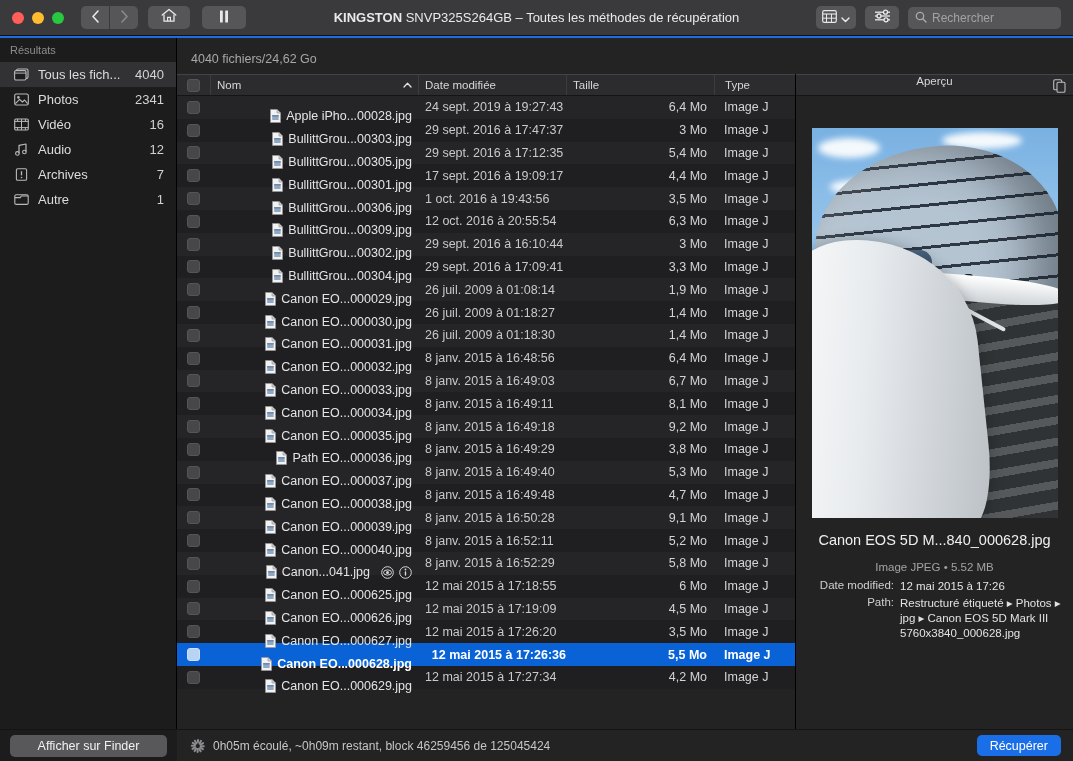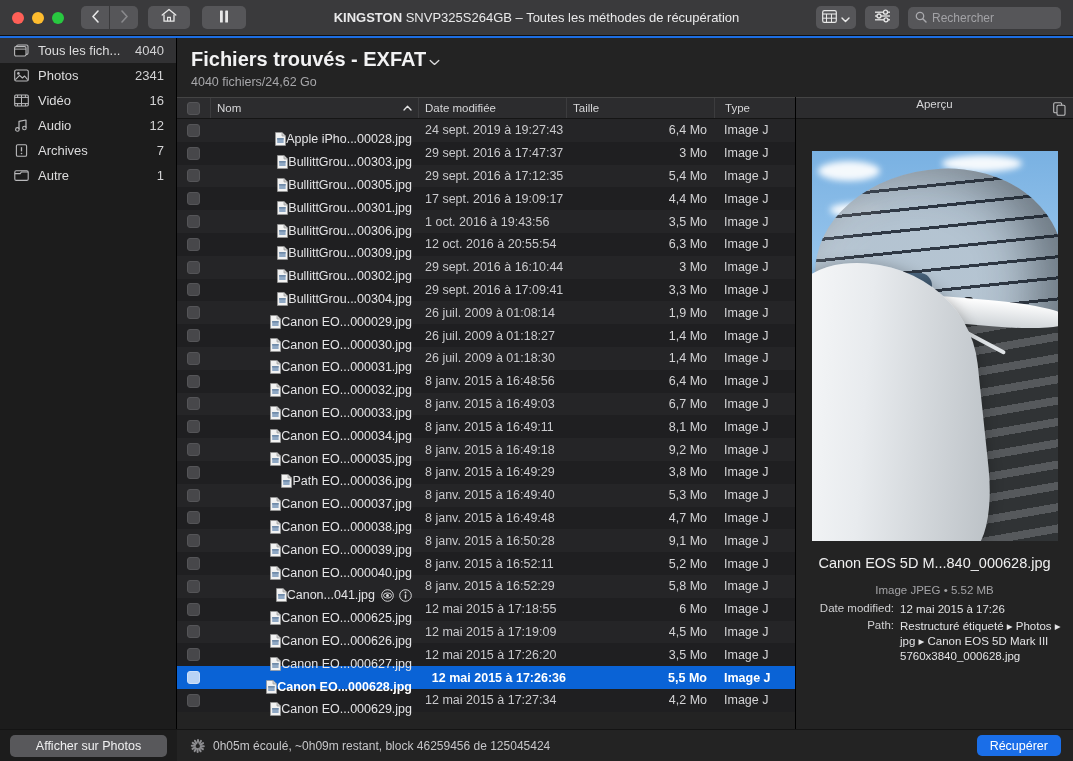--- a/index.html
+++ b/index.html
@@ -153,21 +153,21 @@
   .c-check { width: 33px; flex: 0 0 33px; display: flex; align-items: center; justify-content: center; }
   .cbox {
     width: 13px; height: 13px; border-radius: 3px;
     background: #47474a; border: 1px solid #555558;
   }
   .row.selected .cbox { background: #b9d3f5; border-color: #cfe0f8; }
 
   .c-name {
     width: 208px; flex: 0 0 208px;
     display: flex; align-items: center; justify-content: flex-end;
-    padding-right: 6px; white-space: nowrap; margin-top: 18px;
+    gap: 5px; padding-right: 6px; white-space: nowrap; margin-top: 18px;
   }
   .c-name .fname { font-size: 12.5px; }
   .row.selected .c-name .fname { font-weight: 700; }
   .file-ico { width: 11px; height: 14px; flex: 0 0 11px; position: relative; }
   .file-ico svg { display: block; }
 
   .c-date { width: 148px; flex: 0 0 148px; padding-left: 7px; color: #c9c9cc; white-space: nowrap; }
   .row.selected .c-date { font-weight: 700; text-align: right; }
   .c-size { width: 148px; flex: 0 0 148px; text-align: right; padding-right: 7px; color: #d4d4d6; white-space: nowrap; }
   .row.selected .c-size { font-weight: 700; }
@@ -401,20 +401,21 @@
         <span class="ph">Rechercher</span>
       </div>
     </div>
   </div>
 
   <div class="accent-line"></div>
 
   <div class="body">
 
     <div class="sidebar">
+      <div class="sidebar-title">Résultats</div>
 
       <div class="side-item selected">
         <span class="side-ico">
           <svg width="15" height="13" viewBox="0 0 15 13">
               <rect x="2.6" y="1" width="11.4" height="9.4" rx="1.4" stroke="currentColor" stroke-width="1.1" fill="none"></rect>
               <rect x="0.6" y="2.6" width="11.4" height="9.4" rx="1.4" stroke="currentColor" stroke-width="1.1" fill="#1c1c1c"></rect>
               <line x1="0.6" y1="5.1" x2="12" y2="5.1" stroke="currentColor" stroke-width="1"></line>
             </svg>
         </span>
         <span class="side-label">Tous les fich...</span>
@@ -486,28 +487,20 @@
         </span>
         <span class="side-label">Autre</span>
         <span class="side-count">1</span>
       </div>
 
       <div class="sidebar-spacer"></div>
     </div>
 
     <div class="main">
       <div class="main-header">
-        <div class="main-title">
-          <span>Fichiers trouvés - EXFAT</span>
-          <span>
-            <svg width="11" height="7" viewBox="0 0 11 7">
-                <path d="M1.2 1.4 L5.5 5.4 L9.8 1.4" stroke="#dcdcdd" stroke-width="1.3" fill="none" stroke-linecap="round" stroke-linejoin="round"></path>
-              </svg>
-          </span>
-        </div>
         <div class="main-sub">4040 fichiers/24,62 Go</div>
       </div>
 
       <div class="content-split">
 
         <div class="listpane">
           <div class="thead">
             <div class="th th-check">
               <span class="cbox"></span>
             </div>
@@ -1081,21 +1074,21 @@
             </div>
           </div>
         </div>
 
       </div>
     </div>
   </div>
 
   <div class="statusbar">
     <div class="sb-left">
-      <button class="finder-btn">Afficher sur Photos</button>
+      <button class="finder-btn">Afficher sur Finder</button>
     </div>
     <div class="sb-mid">
       <span class="spinner">
         <i style="transform:rotate(0deg)"></i>
           <i style="transform:rotate(30deg)"></i>
           <i style="transform:rotate(60deg)"></i>
         <i style="transform:rotate(90deg)"></i>
           <i style="transform:rotate(120deg)"></i>
           <i style="transform:rotate(150deg)"></i>
         <i style="transform:rotate(180deg)"></i>

